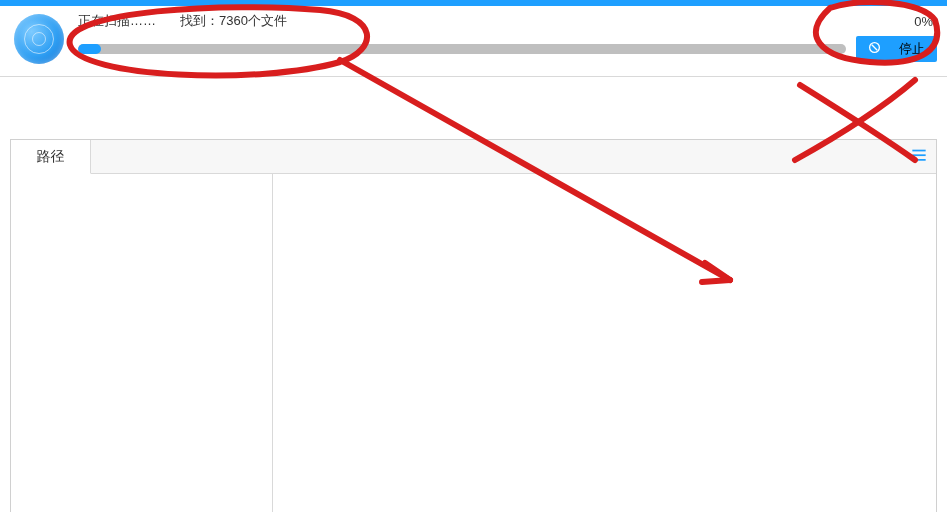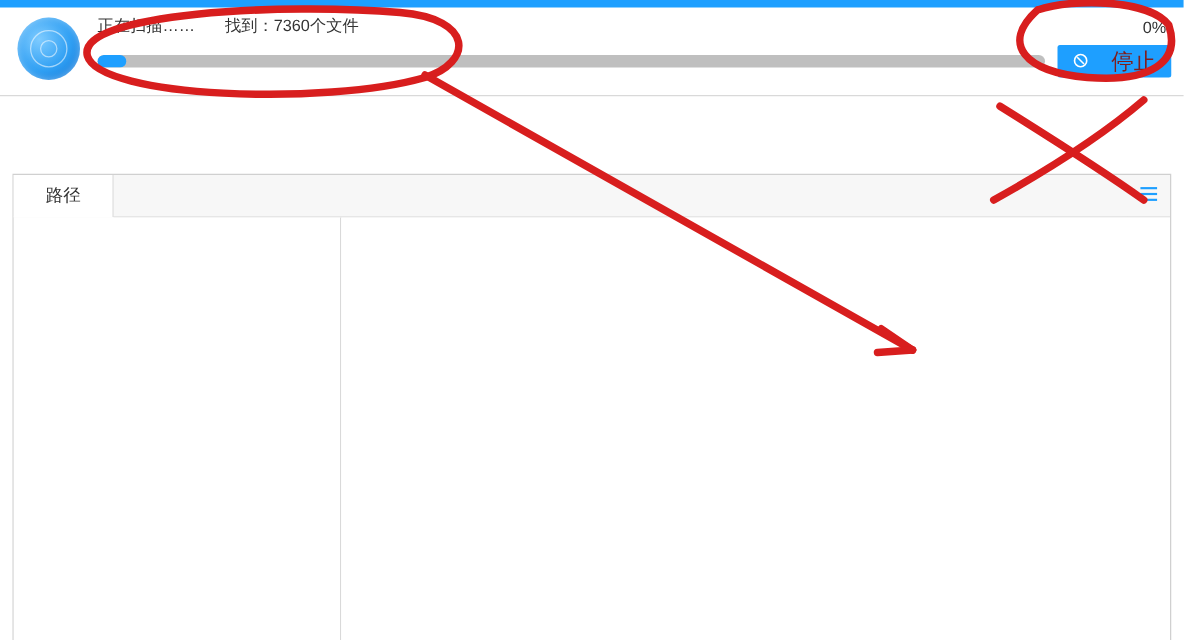--- a/index.html
+++ b/index.html
@@ -10,21 +10,21 @@
   .logo::before, .logo::after { content: ""; position: absolute; border: 1px solid rgba(255,255,255,0.55); border-radius: 50%; }
   .logo::before { left: 10px; top: 10px; right: 10px; bottom: 10px; }
   .logo::after  { left: 18px; top: 18px; right: 18px; bottom: 18px; }
   .header-main { flex: 1 1 auto; min-width: 0; }
   .status-row { display: flex; gap: 24px; font-size: 13px; color: #333; margin-bottom: 6px; align-items: center; }
   .status-row .spacer { flex: 1; }
   .percent { color: #333; padding-right: 4px; }
   .progress-row { display: flex; align-items: center; gap: 10px; }
   .progress { flex: 1; height: 10px; background: #bfbfbf; border-radius: 5px; position: relative; overflow: hidden; }
   .progress-fill { position: absolute; left: 0; top: 0; bottom: 0; width: 3%; background: #1e9fff; border-radius: 5px; }
-  .stop-btn { height: 26px; background: #1e9fff; color: #7f1d1d; border: none; display: inline-flex; align-items: center; justify-content: center; gap: 18px; padding: 0 12px; font-size: 18px; cursor: pointer; border-radius: 2px; }
+  .stop-btn { height: 26px; background: #1e9fff; color: #000000; border: none; display: inline-flex; align-items: center; justify-content: center; gap: 18px; padding: 0 12px; font-size: 13px; cursor: pointer; border-radius: 2px; }
   .stop-btn svg { width: 13px; height: 13px; }
   .body { padding: 14px 10px 0 10px; height: calc(100% - 80px); }
   .panel { border: 1px solid #d0d0d0; height: 100%; display: flex; flex-direction: column; background: #fff; margin-top: 48px; }
   .tabs { display: flex; align-items: stretch; height: 34px; border-bottom: 1px solid #d9d9d9; background: #f7f7f7; }
   .tab { width: 80px; display: flex; align-items: center; justify-content: center; font-size: 14px; color: #333; border-right: 1px solid #d9d9d9; cursor: pointer; background: #f3f3f3; }
   .tab.active { background: #fff; border-bottom: 1px solid #fff; margin-bottom: -1px; }
   .tabs-spacer { flex: 1; background: #f7f7f7; }
   .menu-btn { width: 34px; display: flex; align-items: center; justify-content: center; cursor: pointer; color: #1e9fff; background: #f7f7f7; }
   .menu-btn svg { width: 16px; height: 14px; }
   .content { flex: 1; display: flex; min-height: 0; }

